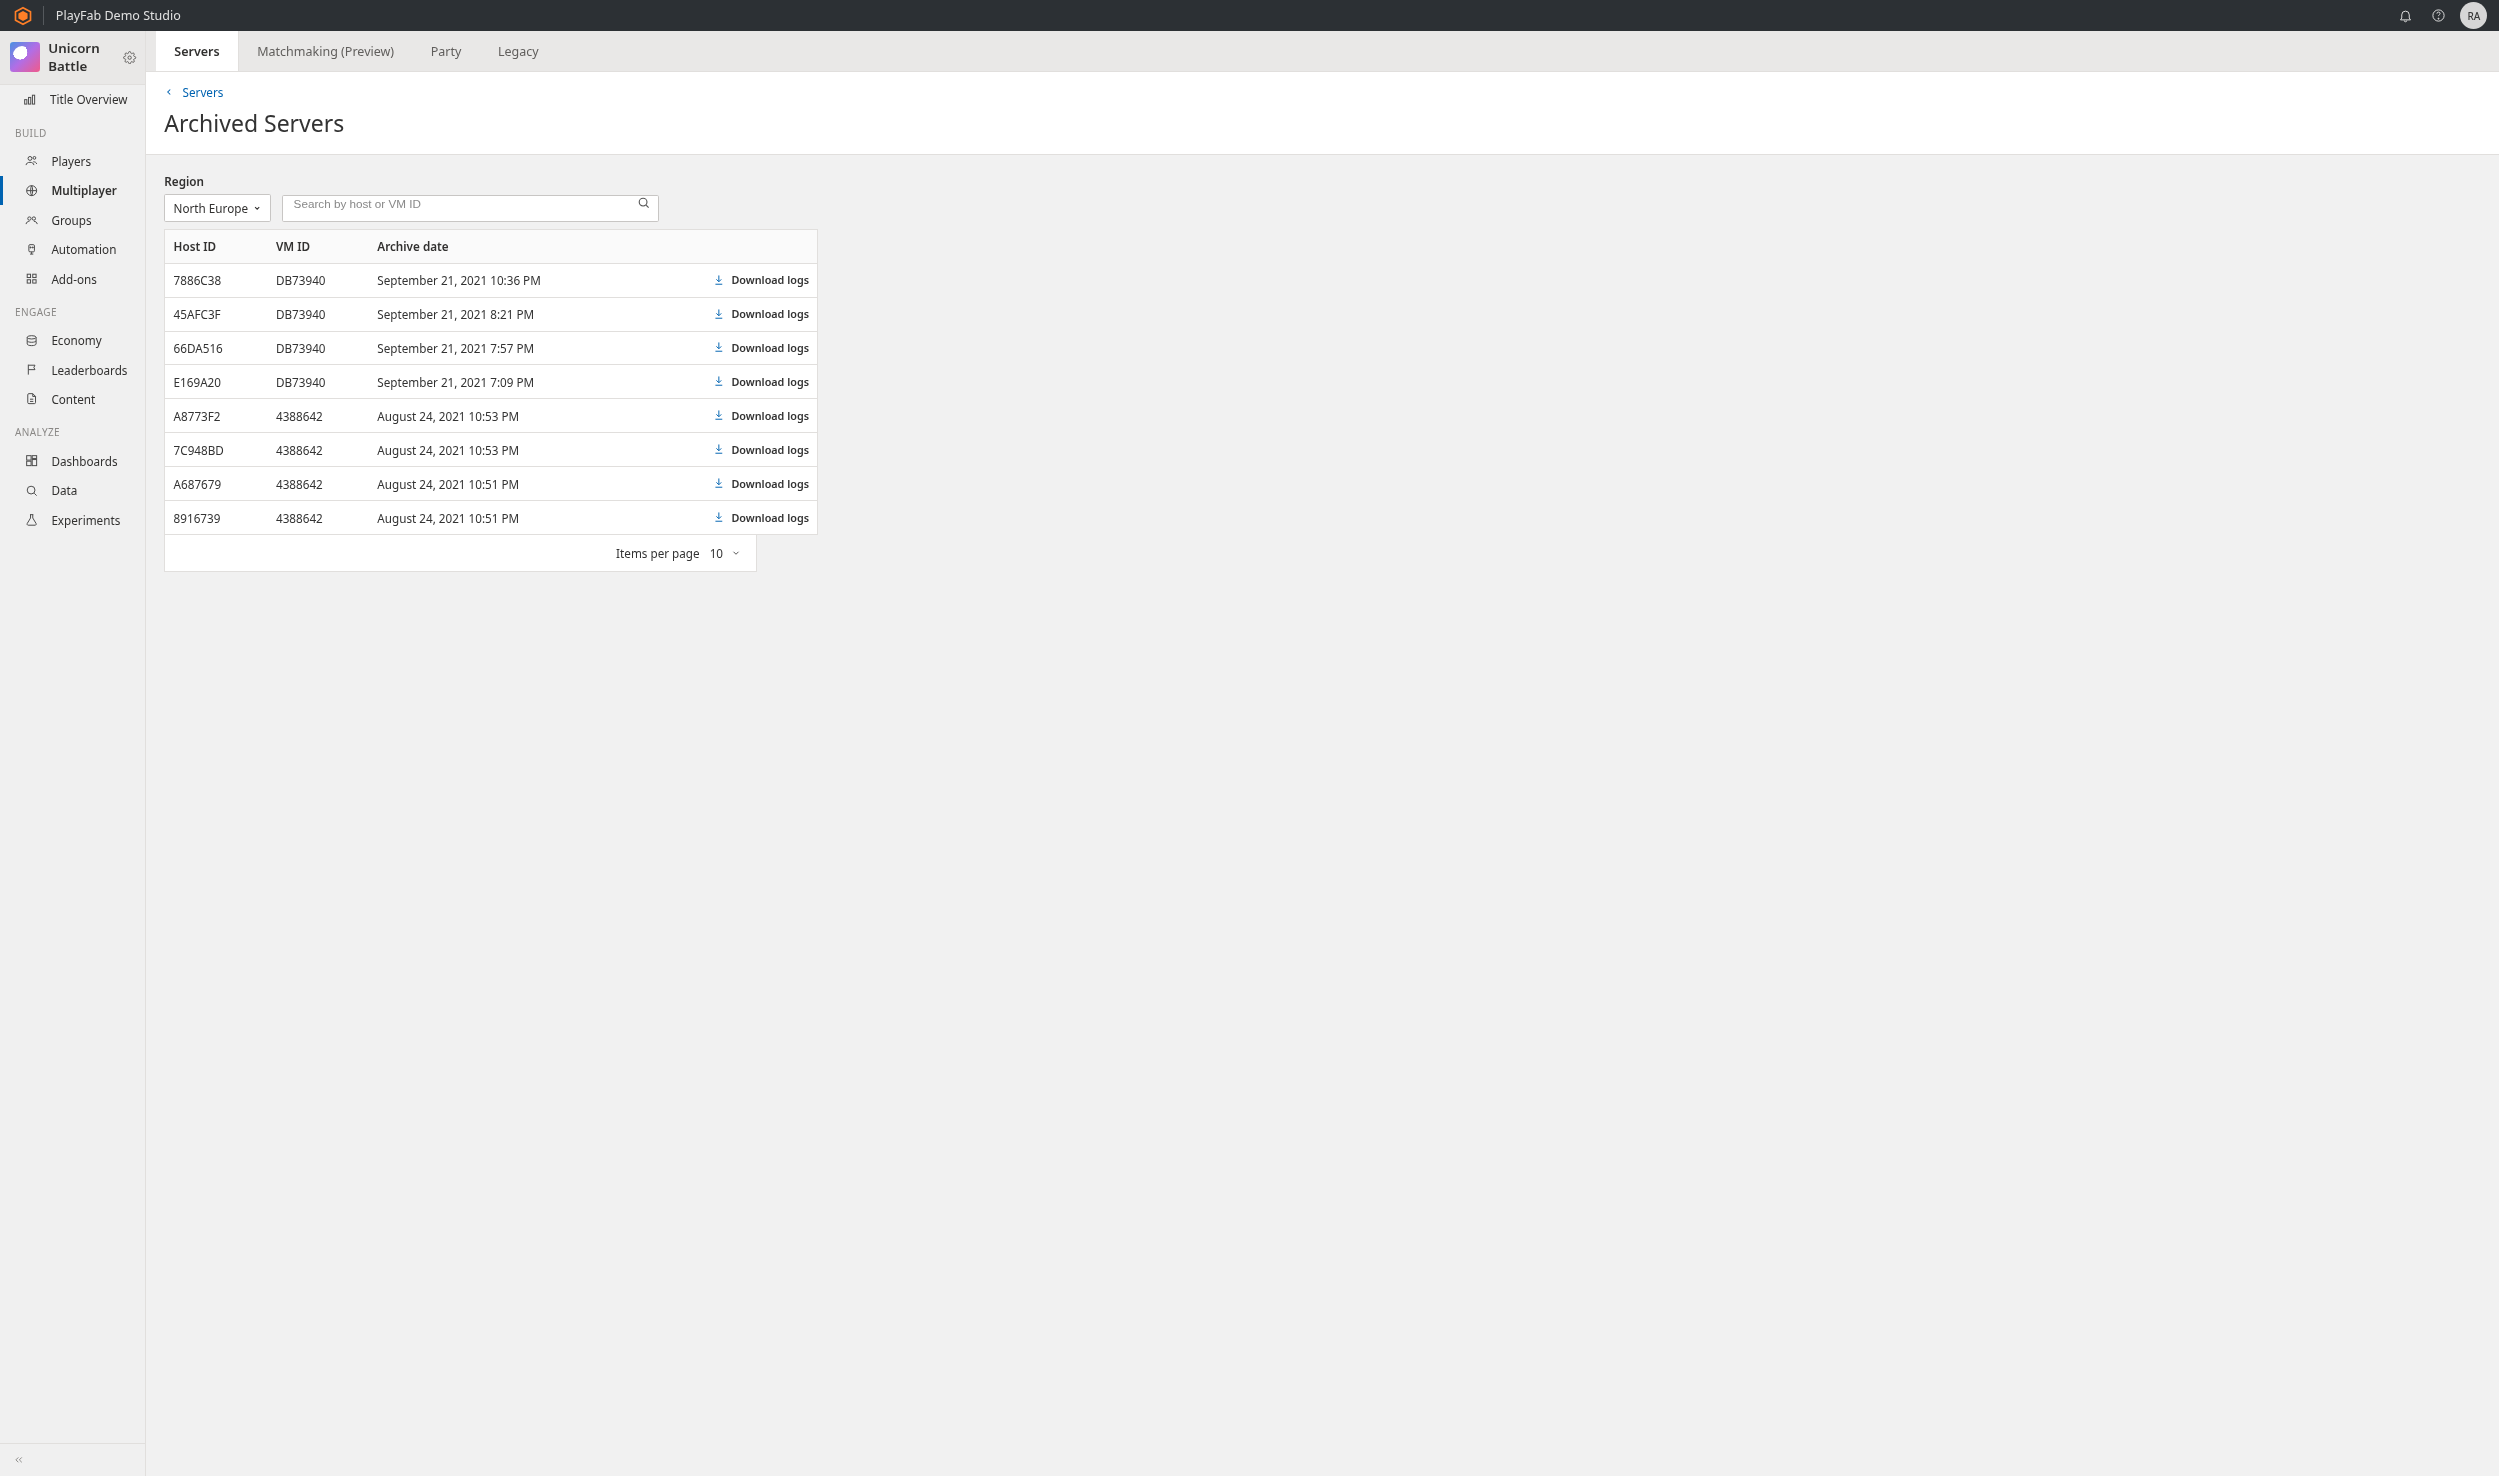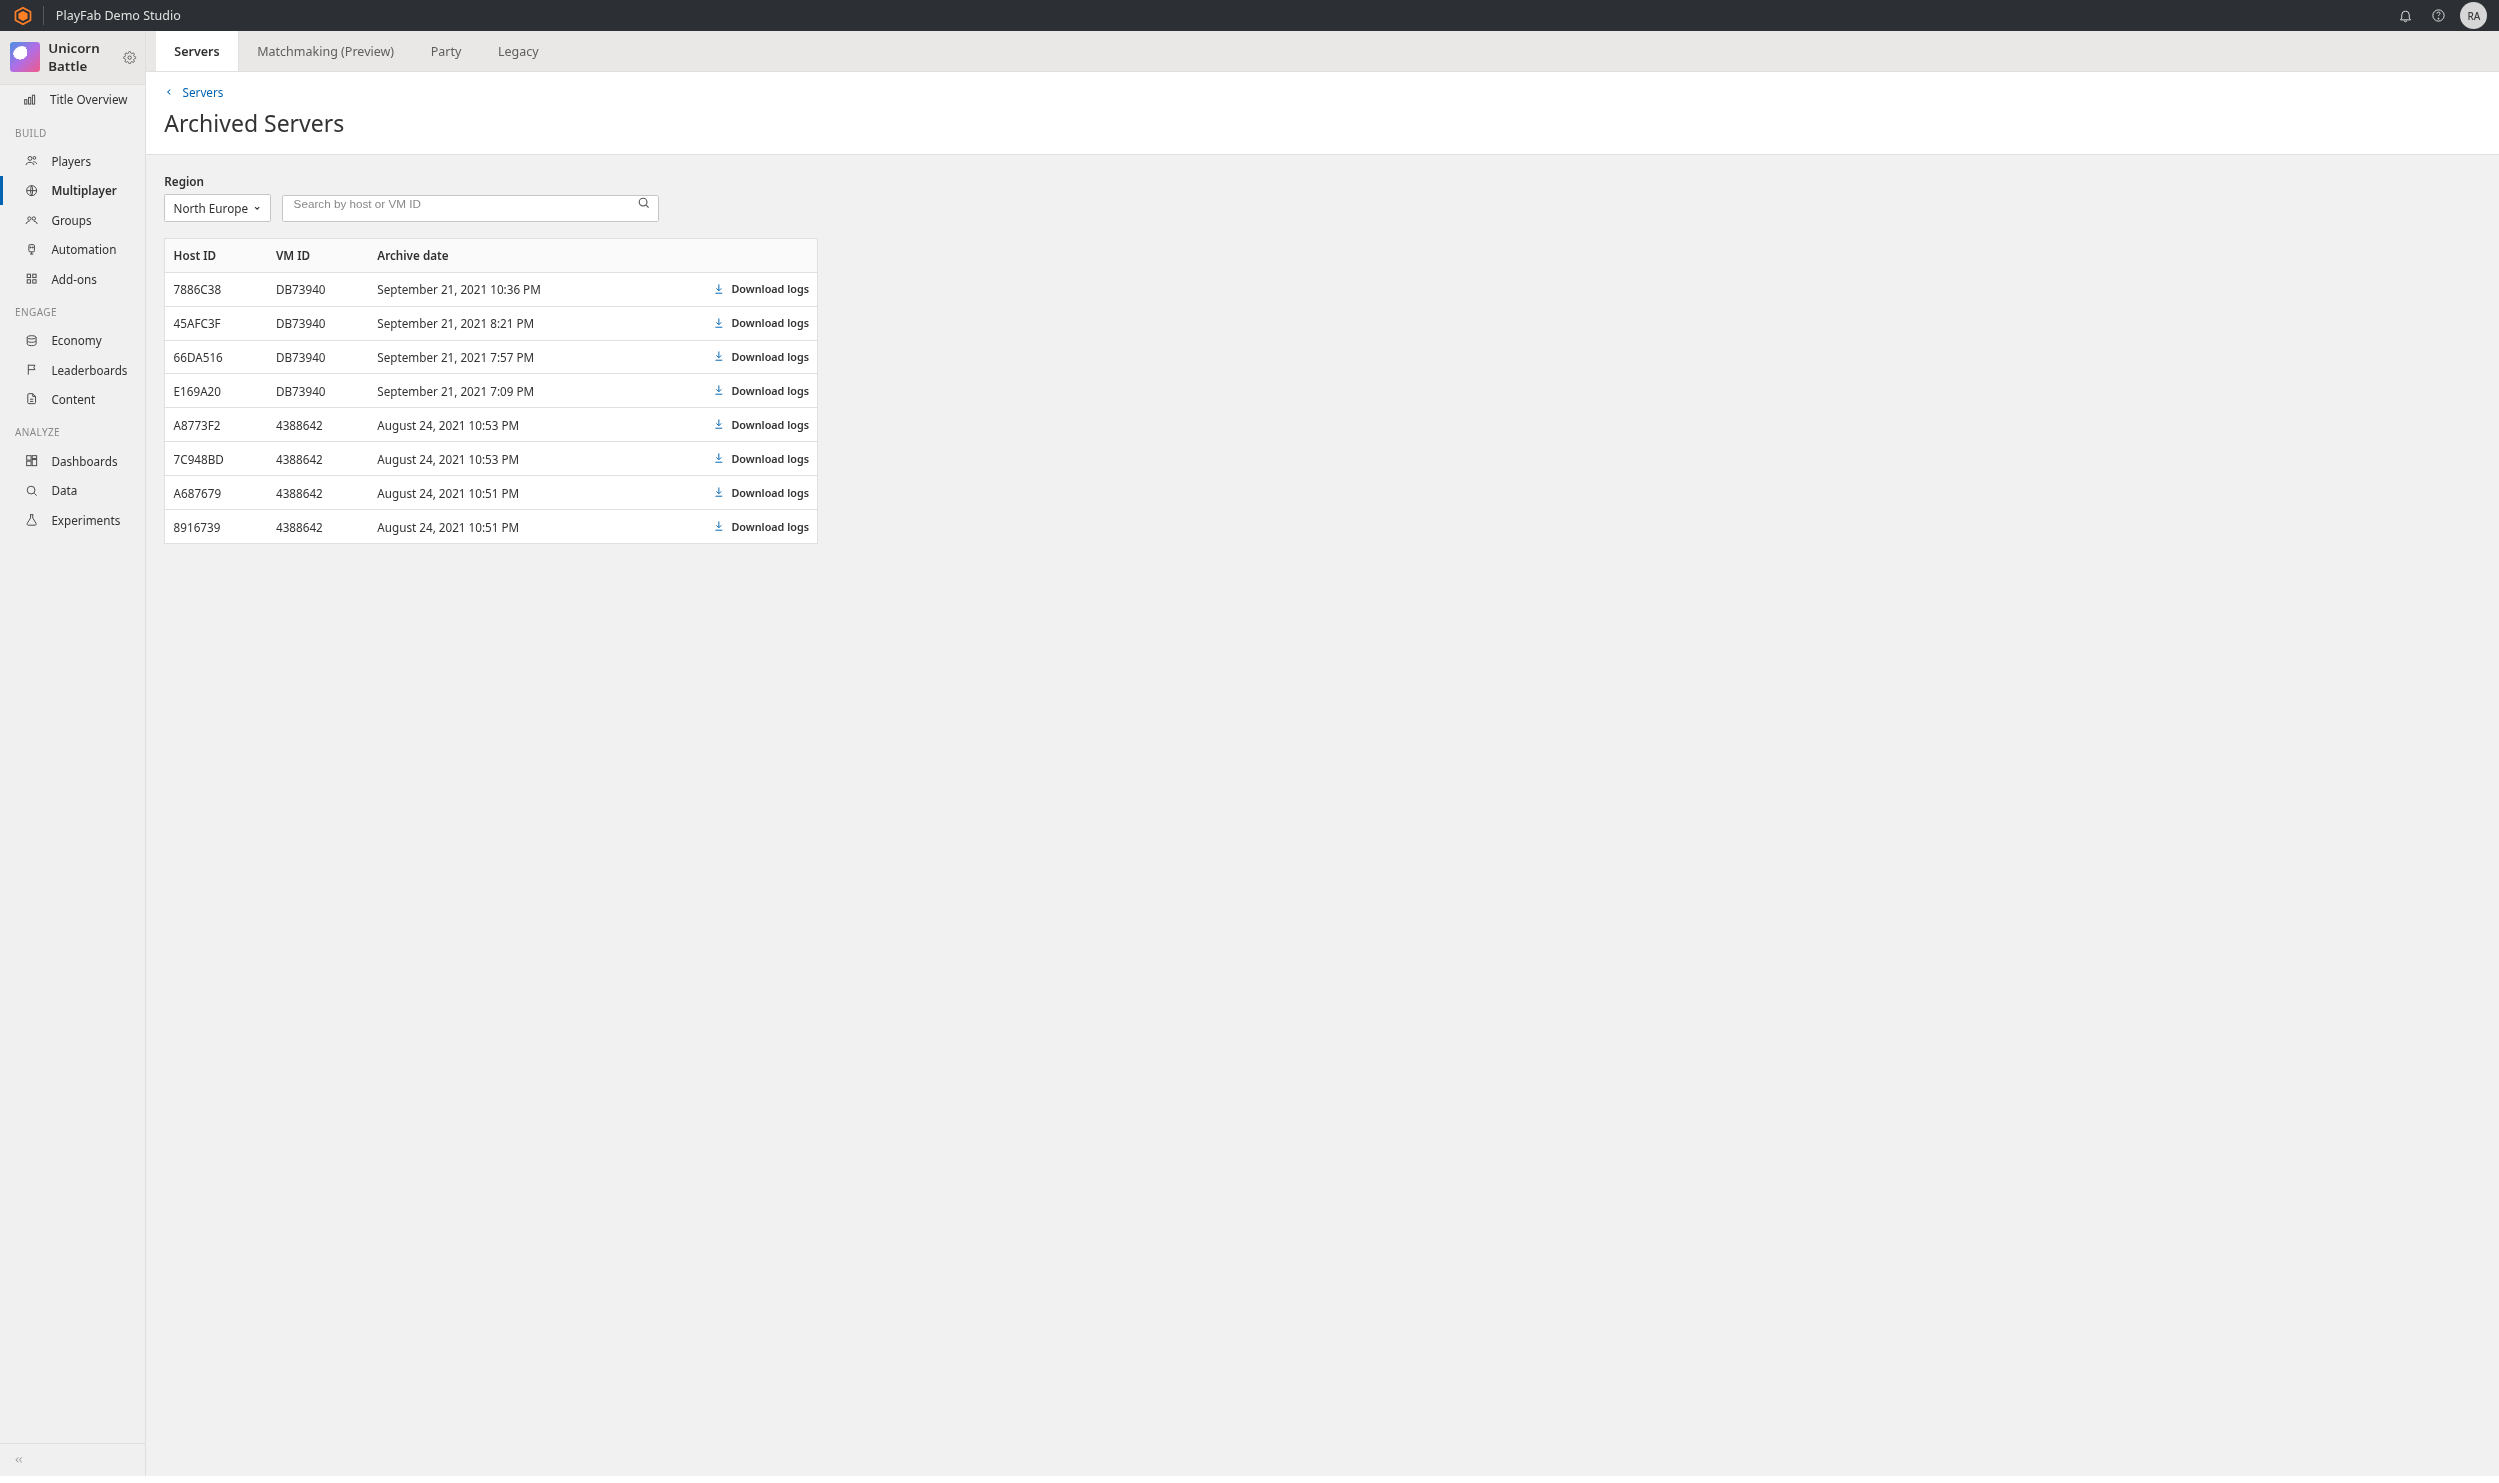--- a/index.html
+++ b/index.html
@@ -139,21 +139,21 @@
     border-right: 0.8px solid var(--border);
   }
 
   .page-head { padding: 11.7px 18.3px 15px 18.3px; border-bottom: 0.8px solid var(--border); background:#fff;}
   .breadcrumb { display:flex; align-items:center; color: var(--link); font-size:11.7px; margin-bottom:6.7px;}
   .breadcrumb .chev { margin-right:8.3px; display:inline-flex; }
   .page-title { font-size: 23px; font-weight: 400; color: #333; }
 
   .content { padding: 18.3px; background: #f1f1f1; flex:1; }
 
-  .filters { display:flex; align-items:flex-end; gap:11.7px; margin-bottom:16px;}
+  .filters { display:flex; align-items:flex-end; gap:11.7px; margin-bottom:7px;}
   .filters label { font-size:11.7px; font-weight:600; display:block; margin-bottom:5px;}
   .select {
     border:0.8px solid var(--border-strong); background:#fff; padding:5px 8.3px;
     font-size:11.7px; display:flex; align-items:center; gap:5px; border-radius:1.7px;
     min-width: 83px;
   }
   .search-box {
     border:0.8px solid var(--border-strong); background:#fff;
     display:flex; align-items:flex-start; padding:0 8.3px; width:377px; height:27px; border-radius:1.7px;
   }
@@ -518,16 +518,25 @@
                       <path d="M12 3v12"></path>
                       <path d="M7 11l5 5 5-5"></path>
                       <path d="M5 21h14"></path>
                     </svg>
                     <span>Download logs</span>
                   </span></td>
               </tr>
             </tbody>
         </table>
       </div>
+      <div class="table-footer">
+        <span>Items per page</span>
+        <span class="sel">
+          <span>10</span>
+          <svg width="10" height="10" viewBox="0 0 24 24" stroke="currentColor" stroke-width="2" fill="none">
+              <path d="M6 9l6 6 6-6"></path>
+            </svg>
+        </span>
+      </div>
     </div>
   </div>
 </div>
 
 
 </body></html>

